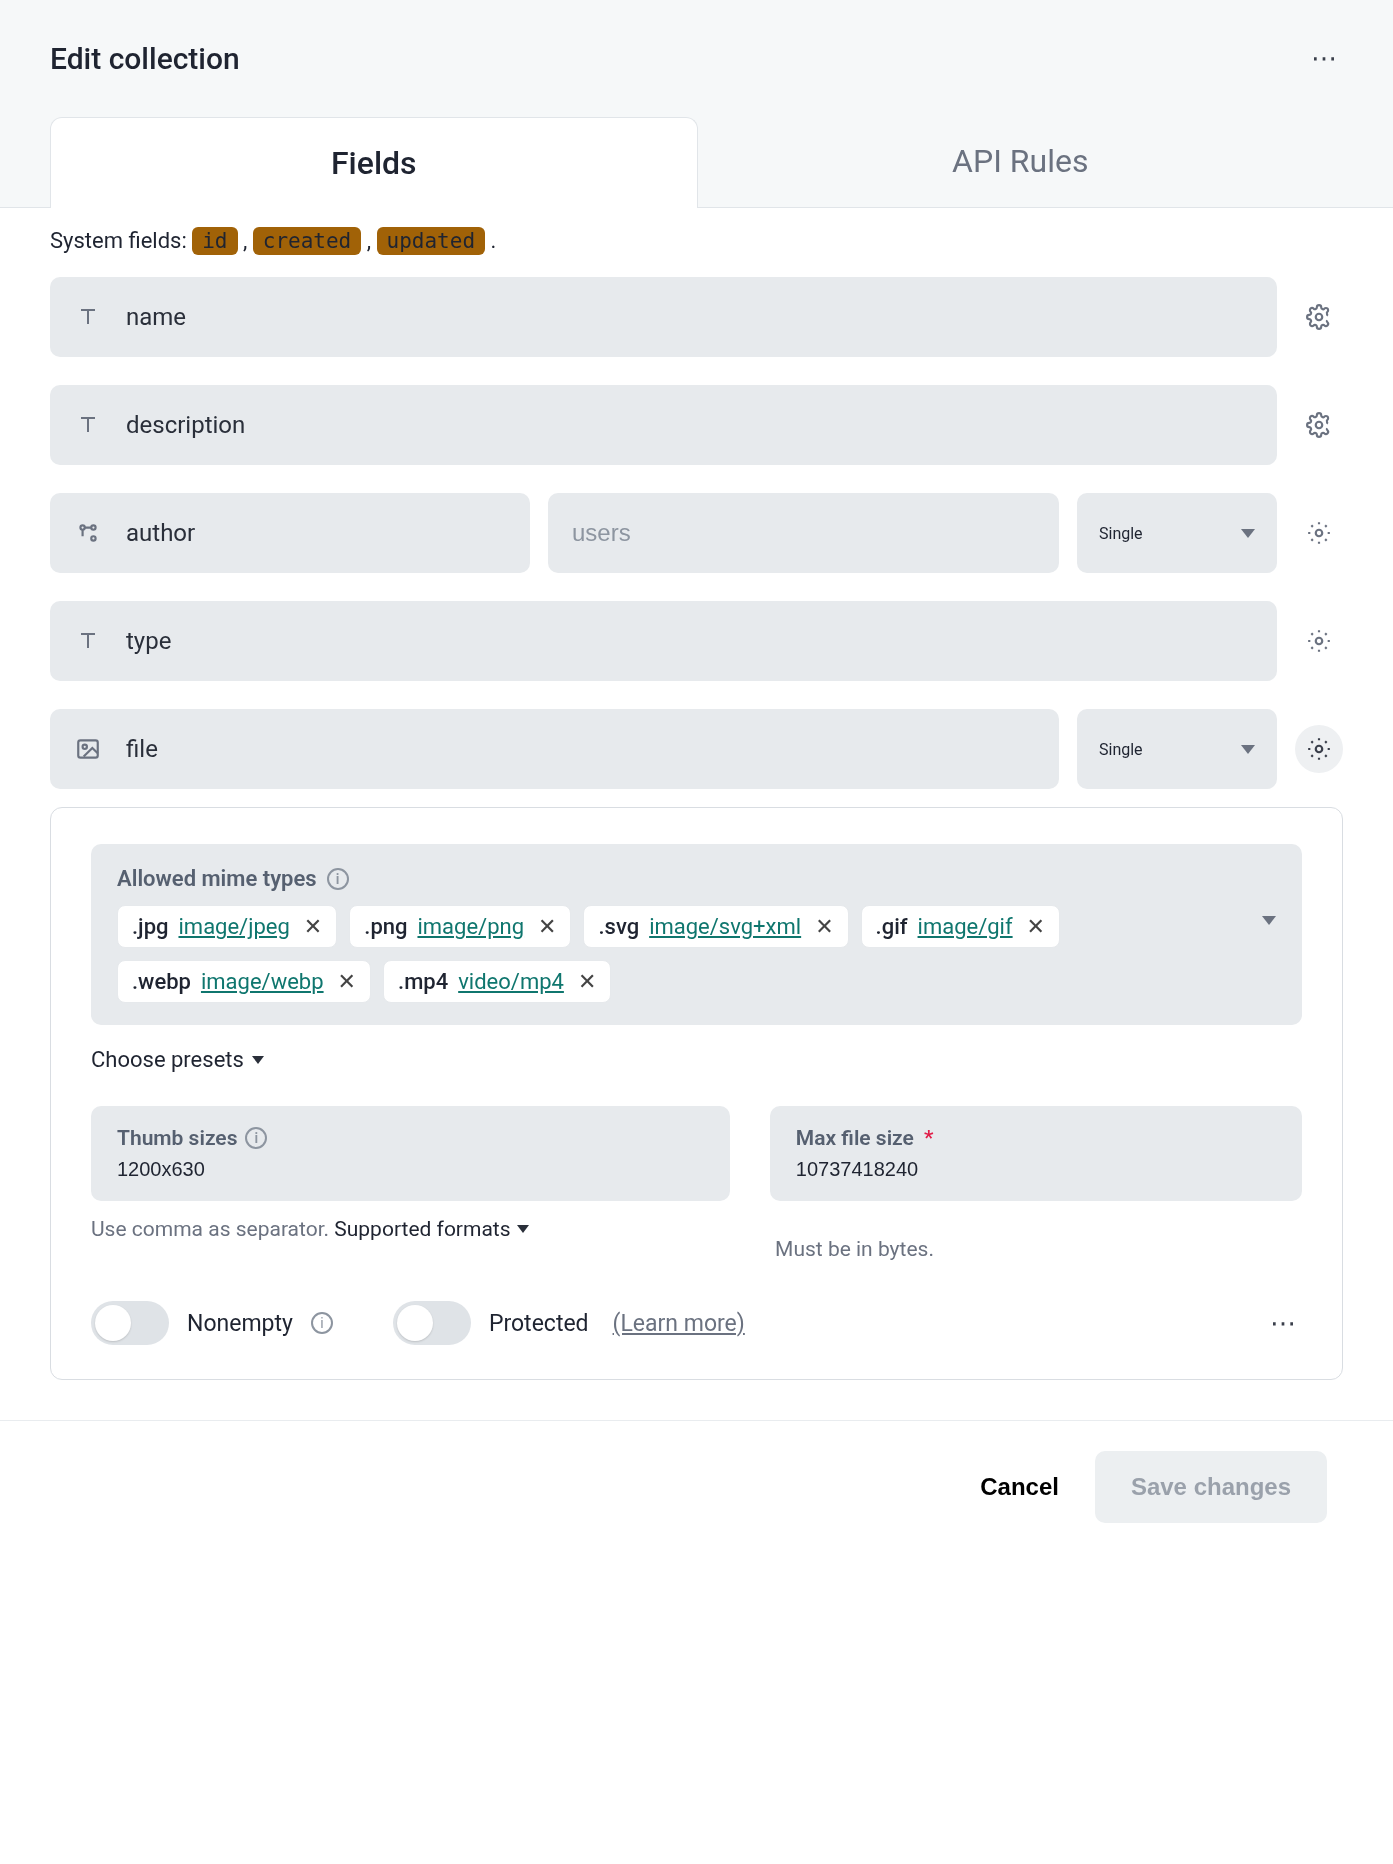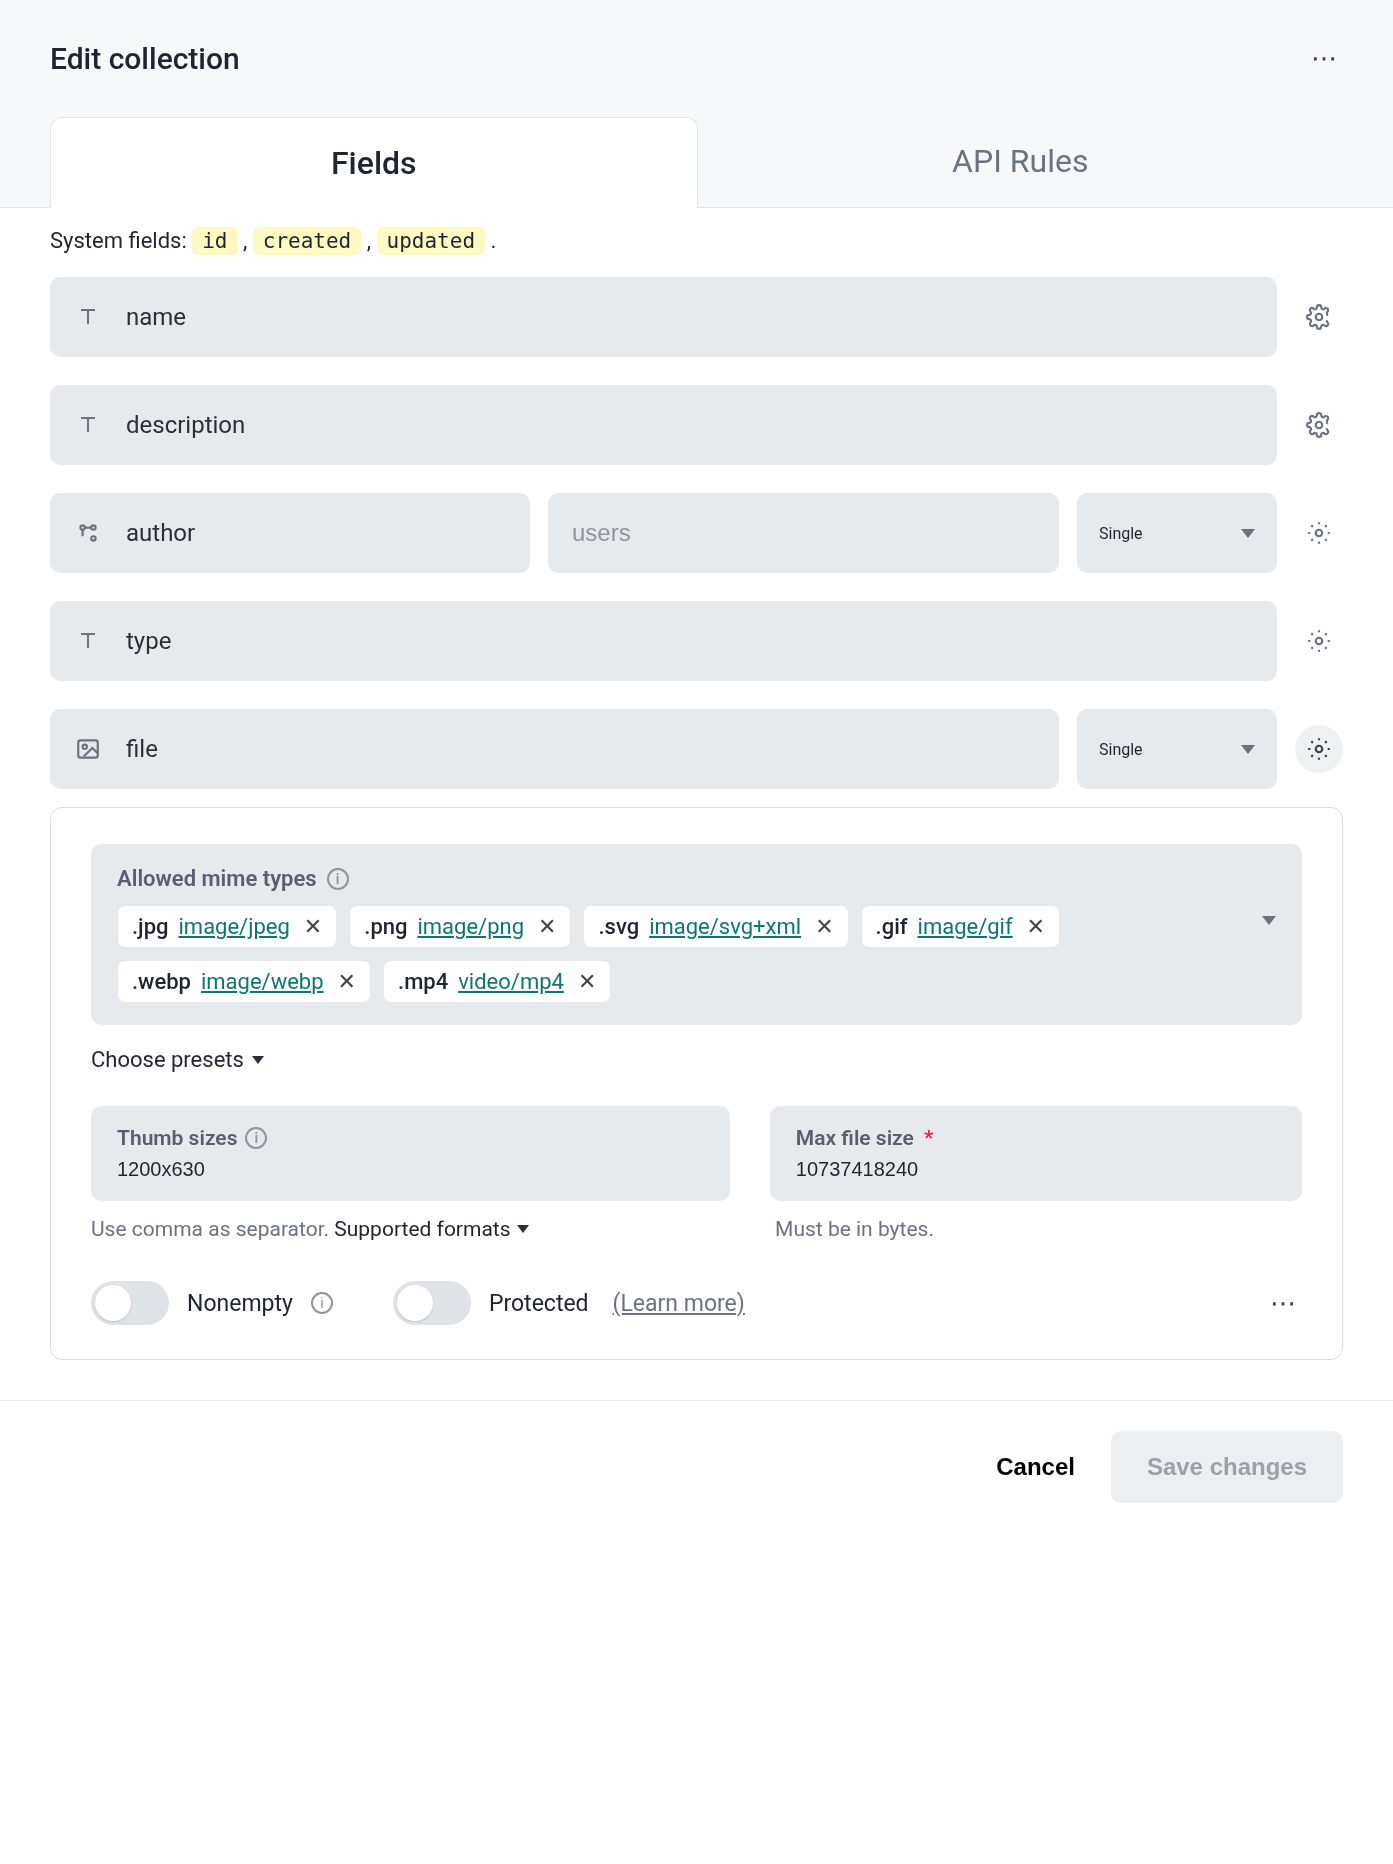--- a/index.html
+++ b/index.html
@@ -16,21 +16,21 @@
   .req-star { color: #e11d48; margin-left: 2px; }
   .name-value { font-size: 24px; color: #222; margin-top: 6px; border:none; background:transparent; outline:none; width:100%; }
   .type-label { font-size: 22px; color: #9aa1ab; font-weight: 600; }
 
   .tabs { display:flex; }
   .tab { flex:1; text-align:center; padding: 26px 0; font-size: 32px; color: #6b7280; cursor:pointer; }
   .tab.active { background:#fff; border: 1px solid #e1e5e9; border-bottom:none; border-top-left-radius:12px; border-top-right-radius:12px; color:#1f2431; font-weight:500; position:relative; top:1px; }
 
   .main { padding: 20px 50px 40px 50px; }
   .sysfields { font-size: 22px; margin: 0 0 24px 0; }
-  .code-chip { font-family: ui-monospace, Menlo, monospace; background:#fef9c3; padding: 2px 10px; border-radius:6px; font-size: 21px; }
+  .code-chip { font-family: ui-monospace, Menlo, monospace; background:#a16207; padding: 2px 10px; border-radius:6px; font-size: 21px; }
 
   .row { display:flex; align-items:center; gap:18px; margin-bottom: 28px; }
   .pill { background:#e7eaed; border-radius:10px; padding: 0 24px; height: 80px; display:flex; align-items:center; gap:24px; font-size:24px; color:#2a2f3a; }
   .pill.grow { flex:1; }
   .pill.wide { flex: 1 1 auto; }
   .pill input.ghost { border:none; background:transparent; outline:none; font-size:24px; width:100%; color:#2a2f3a; }
   .pill input.ghost::placeholder { color:#8d95a0; }
   .icon { width:28px; height:28px; display:flex; align-items:center; justify-content:center; color:#6b7280; flex:none; }
   .gear { width:48px; height:48px; display:flex; align-items:center; justify-content:center; cursor:pointer; }
   .gear-circle { background:#eef0f2; border-radius:50%; }
@@ -52,30 +52,30 @@
   .presets { margin-top:22px; font-size:22px; cursor:pointer; display:inline-flex; align-items:center; gap:8px; }
 
   .two-col { display:flex; gap:40px; margin-top:34px; }
   .inp-block { background:#e7eaed; border-radius:10px; padding:20px 26px; flex:1; }
   .inp-block .lab { font-size:21px; color:#566070; font-weight:600; display:flex; align-items:center; gap:8px; }
   .inp-block input { border:none; background:transparent; outline:none; font-size:20px; margin-top:8px; width:100%; color:#1f2431; }
 
   .help-row { display:flex; gap:40px; margin-top:16px; font-size:21px; }
   .help-left { flex:1.1; color:#6b7280; }
   .help-left .sf { color:#1f2431; display:inline-flex; align-items:center; gap:6px; }
-  .help-right { flex:0.9; color:#6b7280; }
+  .help-right { flex:0.9; color:#6b7280;margin-top:20px; }
 
   .toggles { display:flex; align-items:center; gap:60px; margin-top:40px; font-size:23px; }
   .toggle-item { display:flex; align-items:center; gap:18px; }
   .switch { width:78px; height:44px; background:#dfe3e7; border-radius:22px; position:relative; cursor:pointer; }
   .switch::after { content:""; width:36px; height:36px; background:#fff; border-radius:50%; position:absolute; top:4px; left:4px; box-shadow:0 1px 2px rgba(0,0,0,.15); }
   .learn { text-decoration:underline; color:#6b7280; margin-left:6px; }
   .toggles .spacer { flex:1; }
 
-  .footer { border-top:1px solid #e9ecef; padding: 30px 50px; display:flex; justify-content:flex-end; gap:36px; align-items:center; }
+  .footer { border-top:1px solid #e9ecef; padding: 30px 66px; display:flex; justify-content:flex-end; gap:36px; align-items:center; }
   .btn-cancel { font-size:24px; font-weight:600; background:none; border:none; cursor:pointer; }
   .btn-save { font-size:24px; font-weight:600; background:#eceff1; color:#9aa1ab; border:none; border-radius:10px; padding:22px 36px; cursor:not-allowed; }
 
   svg { display:block; }
   .info-icon { width:22px; height:22px; border:2px solid #8d95a0; border-radius:50%; display:inline-flex; align-items:center; justify-content:center; font-size:14px; color:#8d95a0; flex:none; }
   .caret-sm { border-left:6px solid transparent; border-right:6px solid transparent; border-top:8px solid #2a2f3a; }
 </style>
 </head>
 <body>
 

